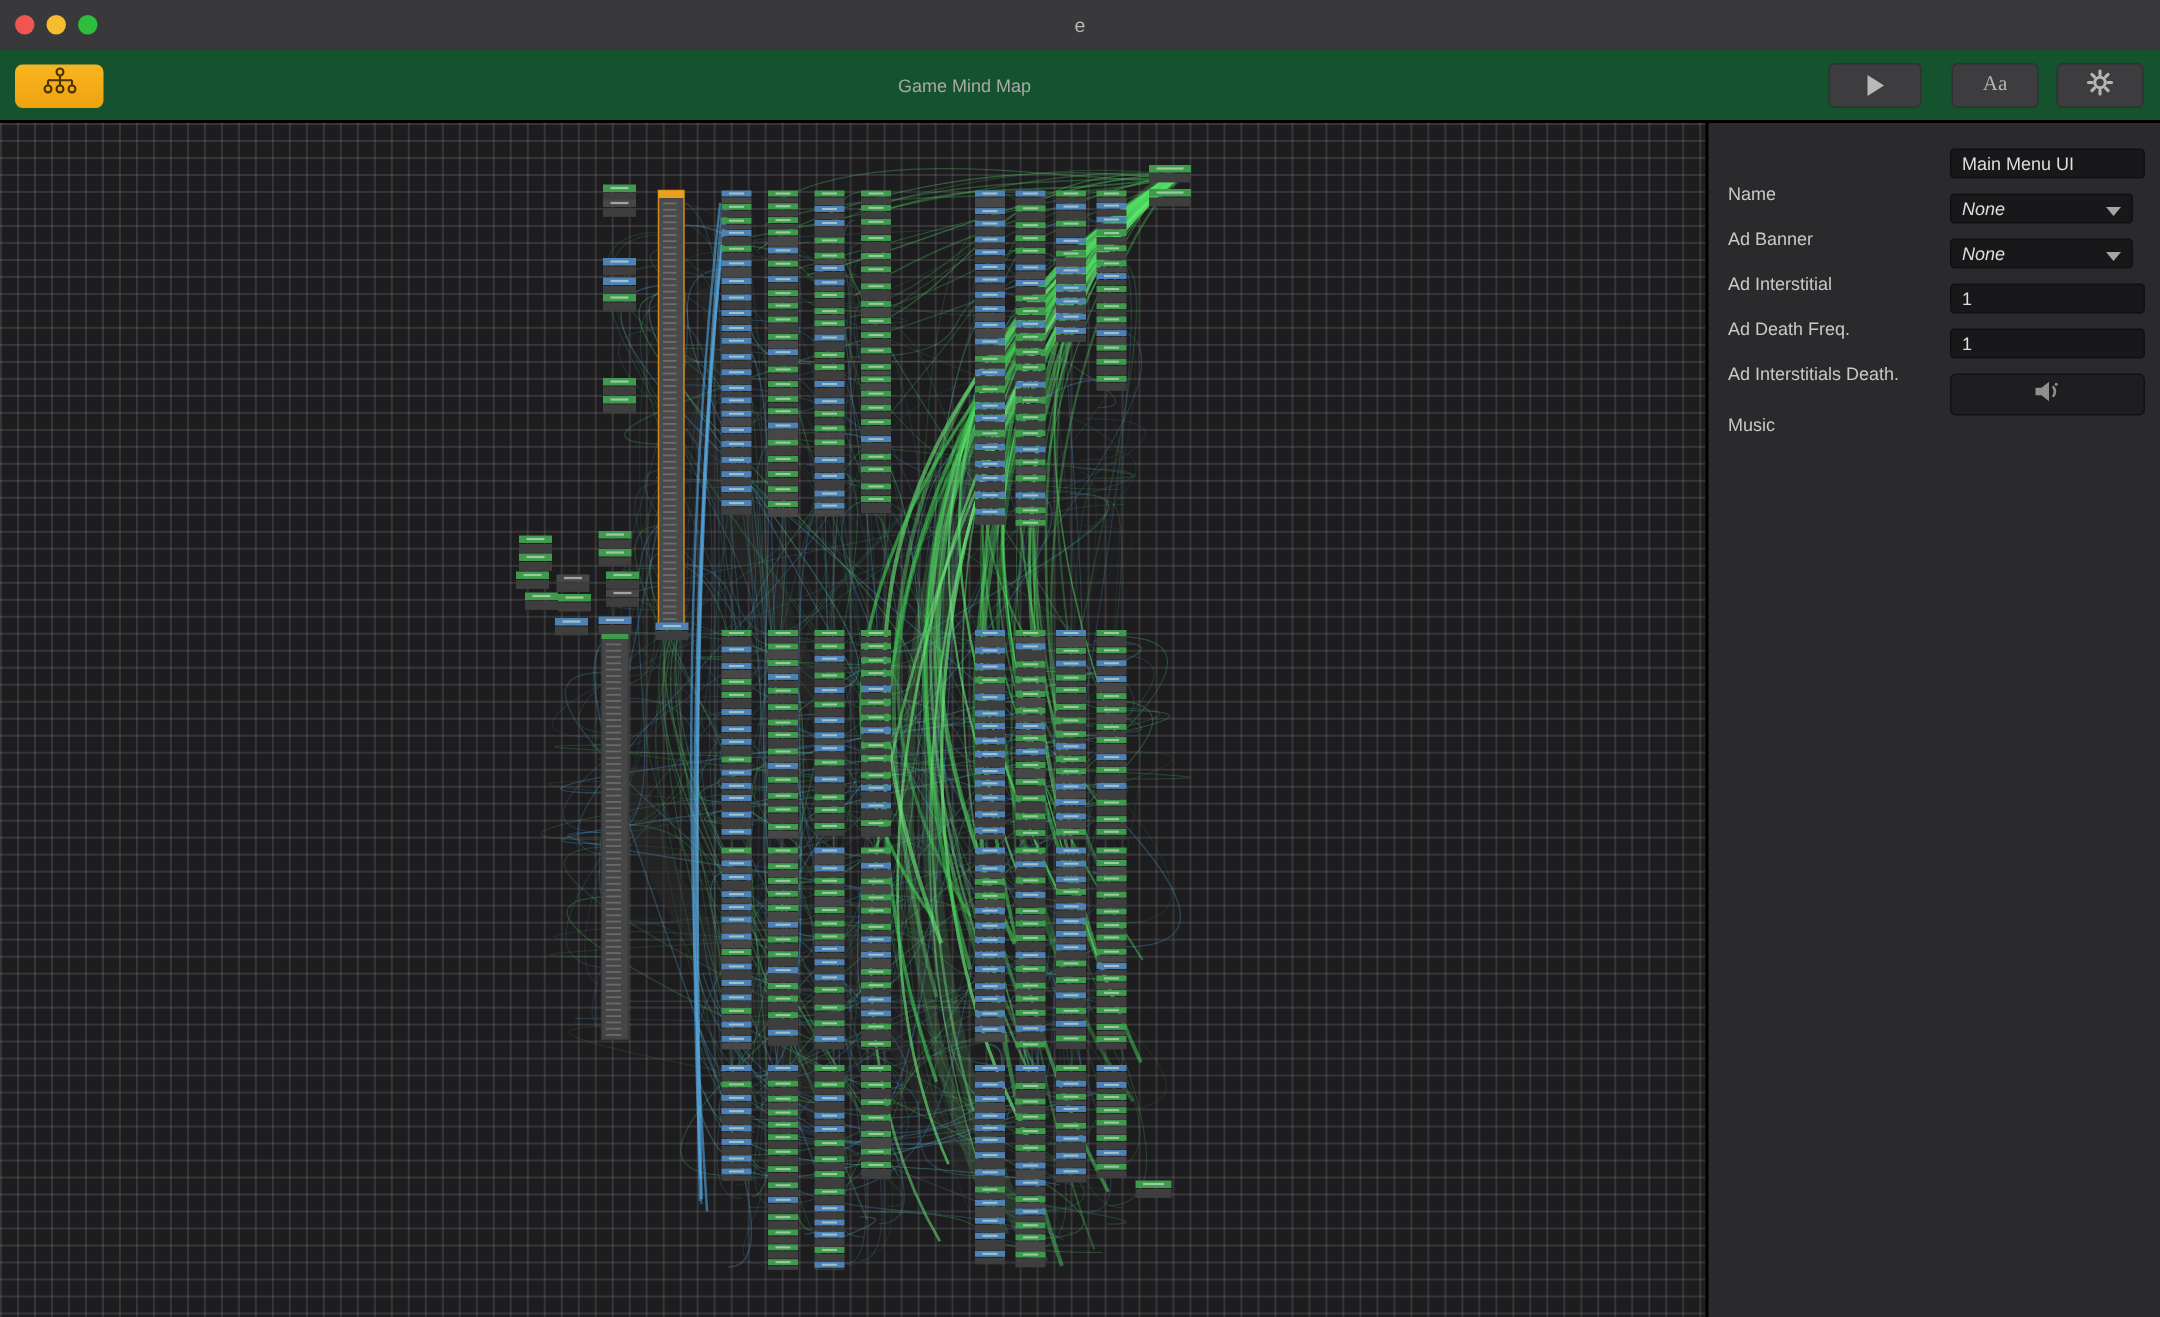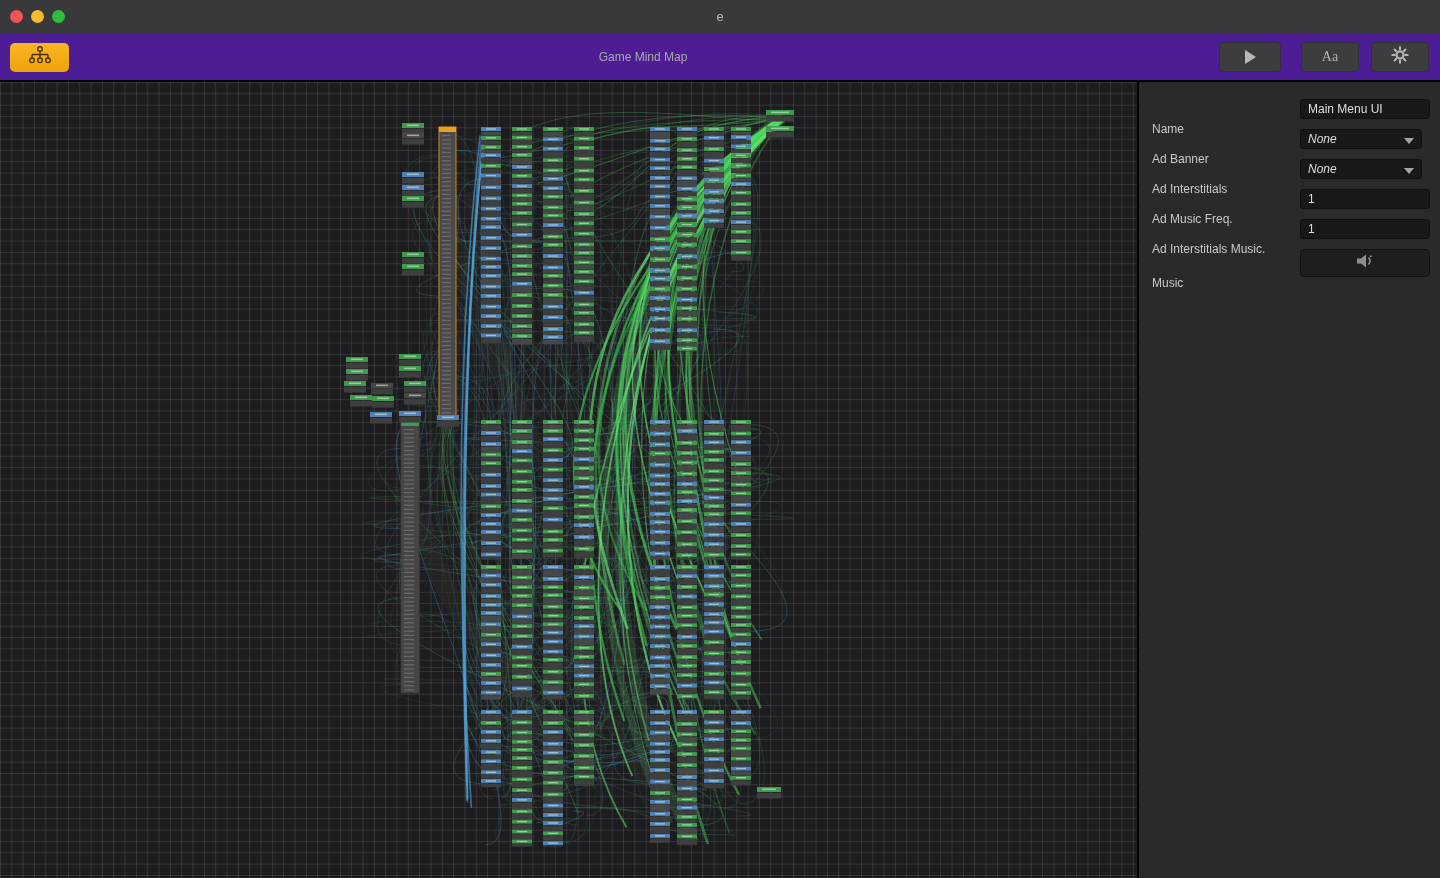--- a/index.html
+++ b/index.html
@@ -11,21 +11,21 @@
   .titlebar{position:absolute;left:0;top:0;width:1440px;height:33px;background:#39393b;
             display:flex;align-items:center;}
   .lights{position:absolute;left:10px;top:0;height:33px;display:flex;align-items:center;gap:8px;}
   .light{width:13px;height:13px;border-radius:50%;}
   .light.red{background:#f05650;}
   .light.yellow{background:#f6bb2e;}
   .light.green{background:#2ebd3e;}
   .win-title{position:absolute;left:0;width:100%;text-align:center;color:#b9b9b9;font-size:13px;}
 
   
-  .toolbar{position:absolute;left:0;top:33px;width:1440px;height:49px;background:#4c1d95;
+  .toolbar{position:absolute;left:0;top:33px;width:1440px;height:49px;background:#14532d;
            border-bottom:2px solid #000;}
   .mindmap-btn{position:absolute;left:10px;top:10px;width:59px;height:29px;border-radius:5px;
                background:linear-gradient(#f9b521,#eea30d);display:flex;align-items:center;justify-content:center;}
   .tb-title{position:absolute;left:643px;top:0;height:47px;transform:translateX(-50%);
             display:flex;align-items:center;color:#a9a9a9;font-size:12px;white-space:nowrap;}
   .tb-right{position:absolute;right:11px;top:9px;display:flex;align-items:center;}
   .tb-btn{height:30px;border-radius:4px;background:#3d3d3f;border:1px solid #313133;
           display:flex;align-items:center;justify-content:center;color:#b5b5b5;}
   .tb-btn.play{width:62px;margin-right:20px;}
   .tb-btn.font{width:58px;margin-right:12px;font-size:14px;font-family:Liberation Serif, serif;}
@@ -2078,38 +2078,38 @@
       <span class="ilabel">Ad Banner</span>
       <span class="iwidget">
         <span class="iselect">
           <span>None</span>
           <span class="sel-arrow"></span>
         </span>
       </span>
     </div>
 
     <div class="irow">
-      <span class="ilabel">Ad Interstitials</span>
+      <span class="ilabel">Ad Interstitial</span>
       <span class="iwidget">
         <span class="iselect">
           <span>None</span>
           <span class="sel-arrow"></span>
         </span>
       </span>
     </div>
 
     <div class="irow">
-      <span class="ilabel">Ad Music Freq.</span>
+      <span class="ilabel">Ad Death Freq.</span>
       <span class="iwidget">
           <input class="ifield" value="1" style="">
         </span>
     </div>
 
     <div class="irow">
-      <span class="ilabel">Ad Interstitials Music.</span>
+      <span class="ilabel">Ad Interstitials Death.</span>
       <span class="iwidget">
           <input class="ifield" value="1" style="">
         </span>
     </div>
 
     <div class="irow tall">
       <span class="ilabel">Music</span>
       <span class="iwidget">
         <span class="music-btn">
           <span>

